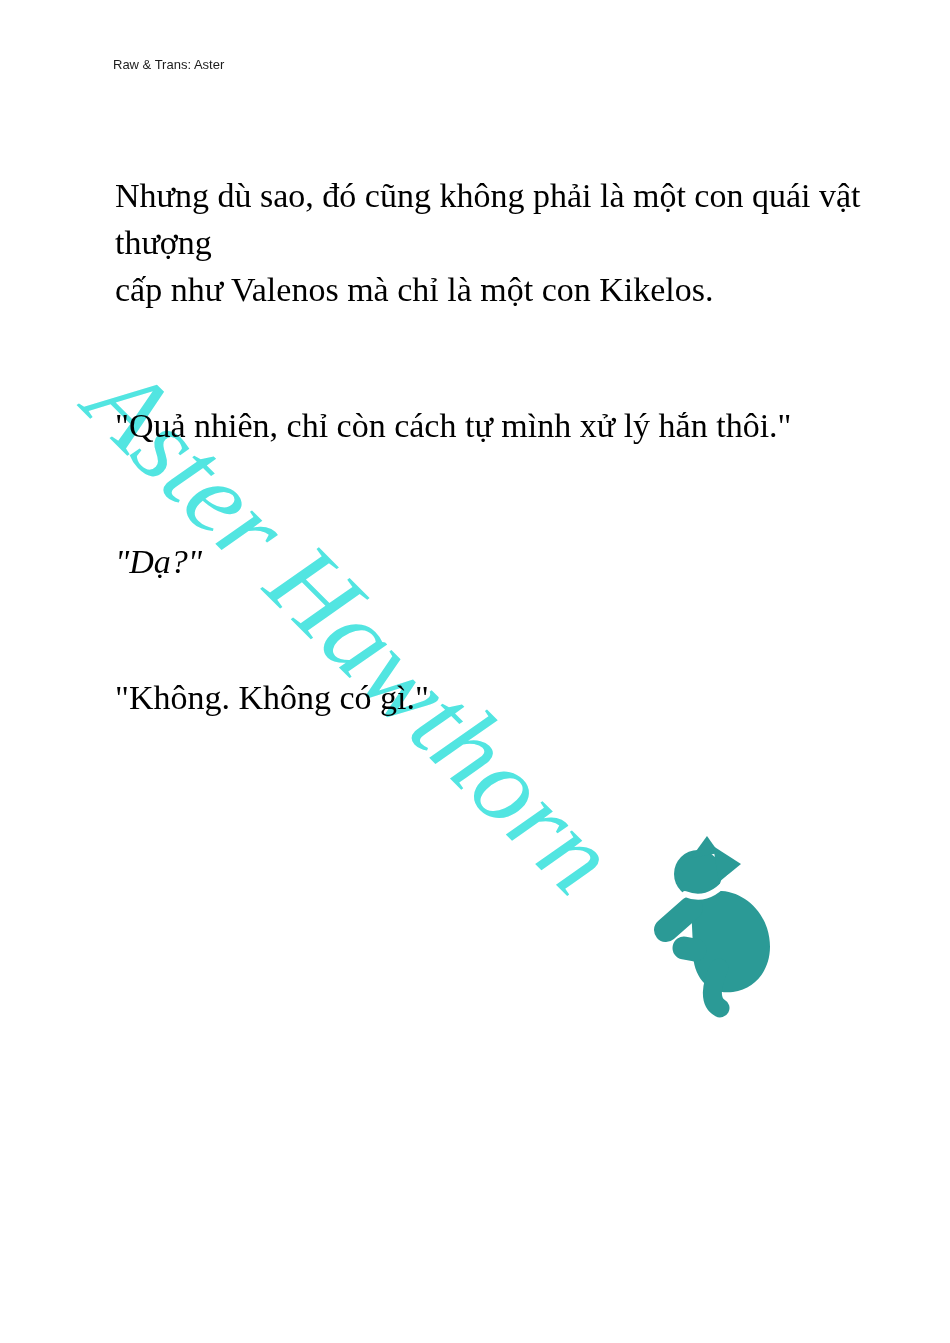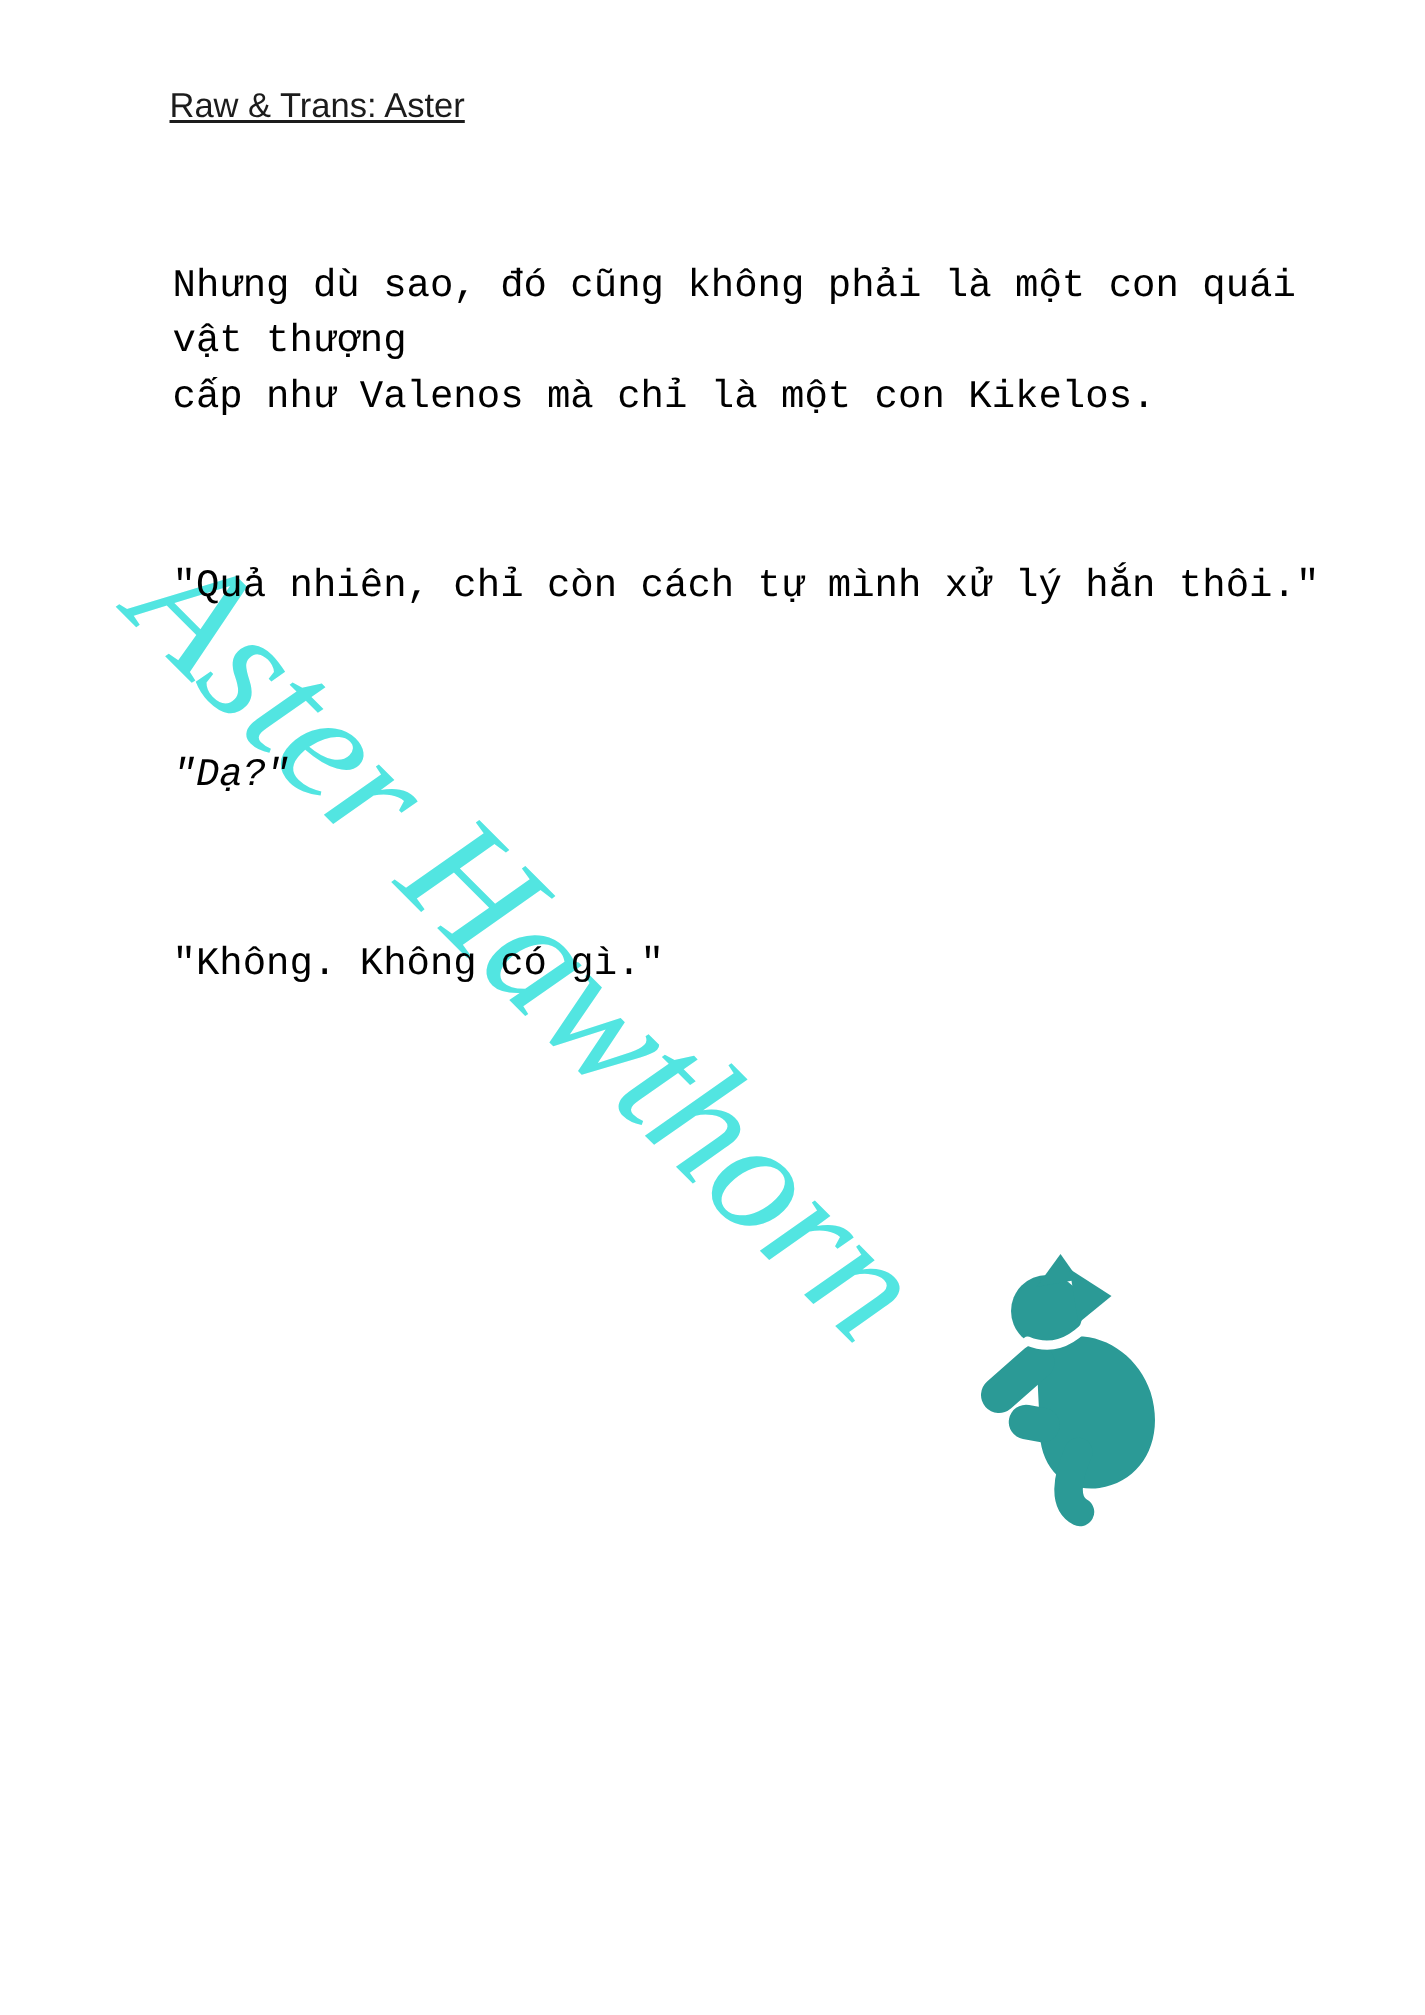--- a/index.html
+++ b/index.html
@@ -12,25 +12,24 @@
   .page {
     position: relative;
     width: 950px; height: 1343px;
     background: var(--color-background, #ffffff);
     overflow: hidden;
   }
   .header-credit {
     position: absolute;
     left: 113px; top: 57px;
     font-family: "Liberation Sans", "DejaVu Sans", sans-serif;
-    font-size: 23px;
+    font-size: 13px;
     color: var(--color-header-text, #1c1c1c);
     z-index: 3;
     white-space: nowrap;
-    text-decoration: underline;
   }
   .watermark {
     position: absolute;
     left: 150px; top: 340px;
     transform: rotate(45deg);
     transform-origin: 0 0;
     font-size: 108px;
     font-style: italic;
     color: var(--color-watermark, #52e5e1);
     white-space: nowrap;
@@ -44,25 +43,24 @@
     z-index: 2;
   }
   .content {
     position: absolute;
     left: 115px; top: 172px;
     width: 800px;
     z-index: 3;
   }
   .para {
     margin: 0 0 89px 0;
-    font-size: 26px;
-    line-height: 37px;
+    font-size: 34px;
+    line-height: 47px;
     color: var(--color-text, #000000);
     white-space: pre-line;
-    font-family: Liberation Mono, monospace;
   }
   .para.italic { font-style: italic; }
 </style>
 </head>
 <body>
 
 <div class="page">
 
   <div class="header-credit">Raw &amp; Trans: Aster</div>
 

